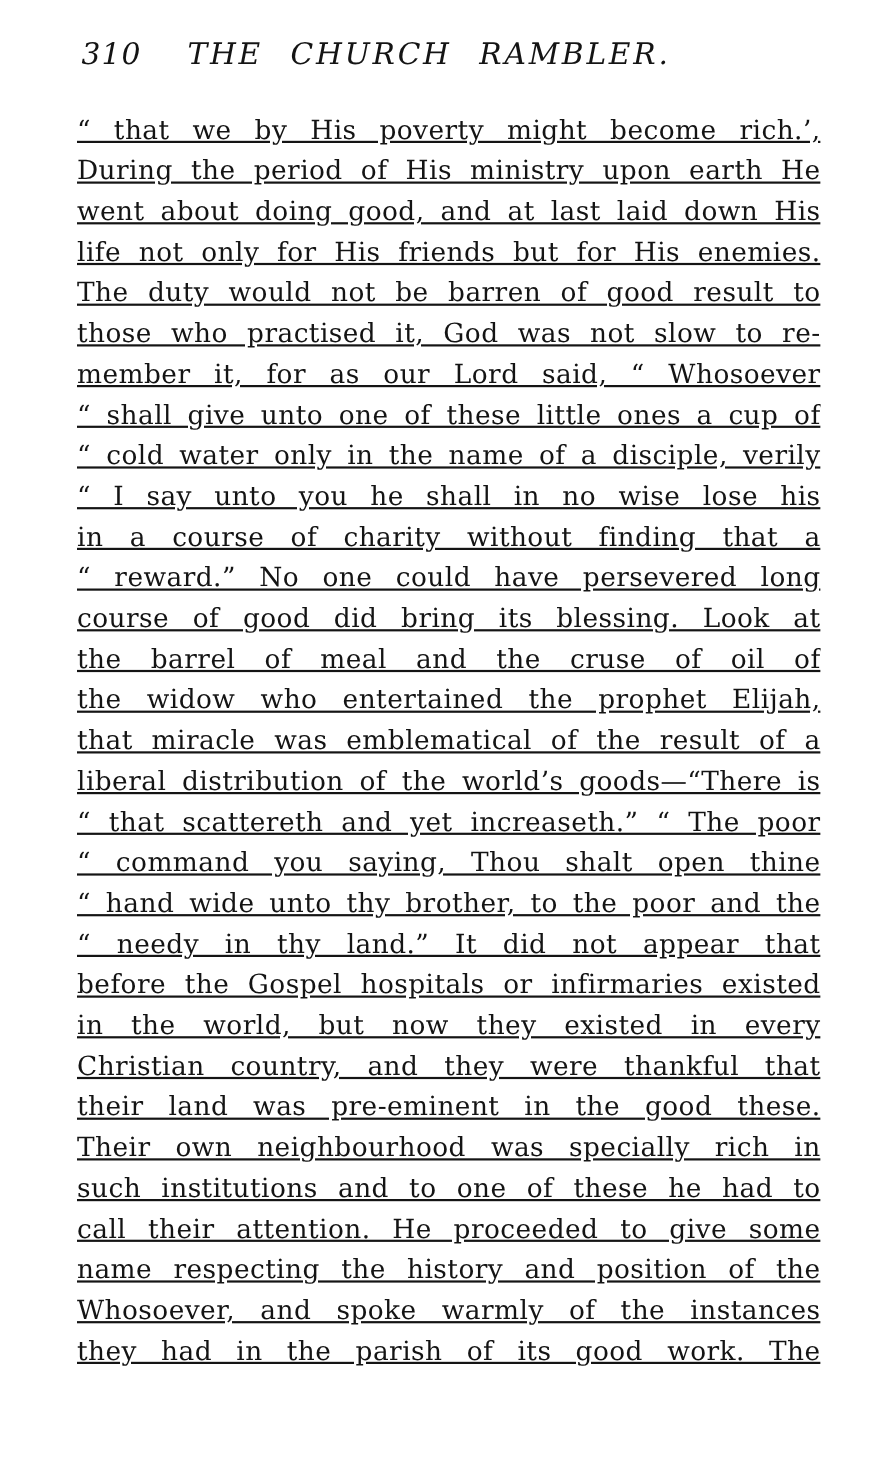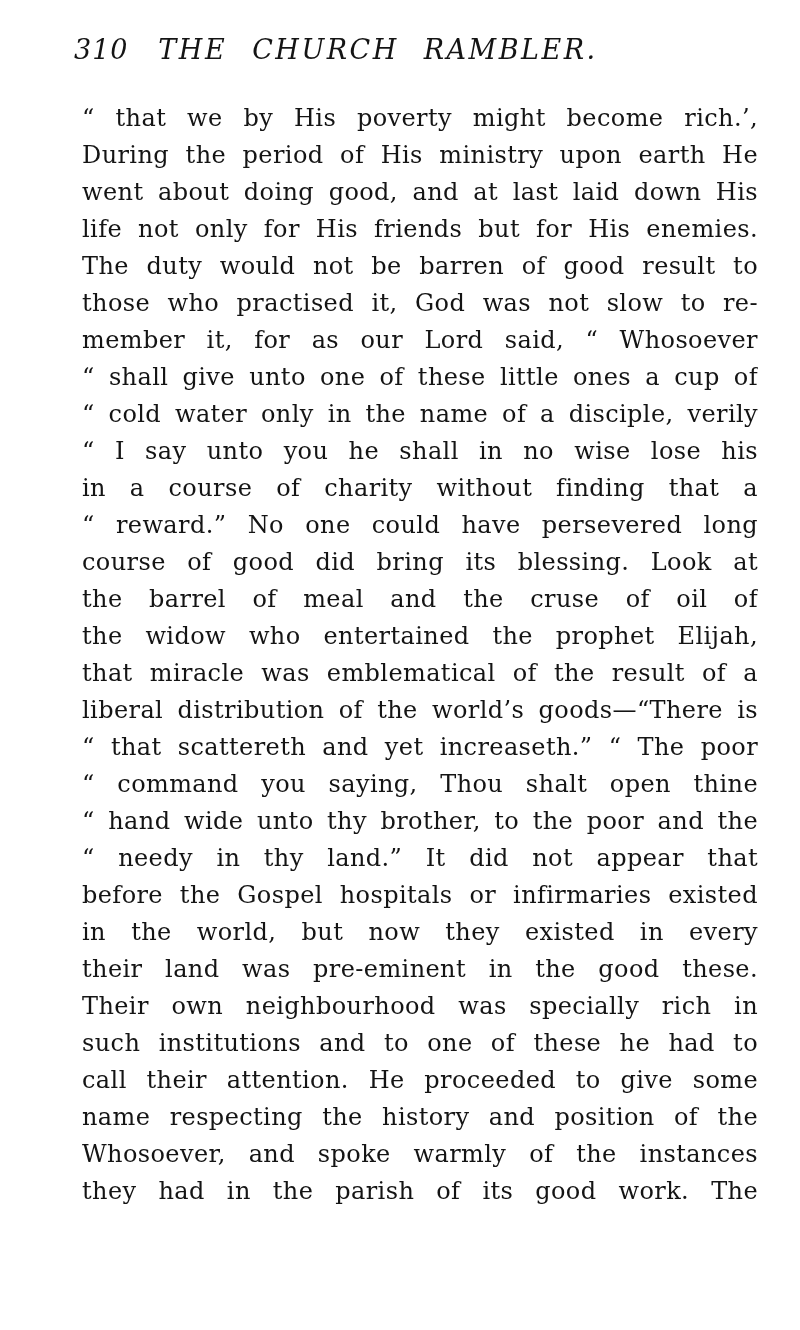--- a/index.html
+++ b/index.html
@@ -29,32 +29,33 @@
     white-space: nowrap;
   }
   .page-number {
     position: absolute;
     left: 8px;
     top: 0;
     letter-spacing: 1px;
   }
   .running-title {
     position: absolute;
-    left: 312px;
+    left: 324px;
     top: 0;
     transform: translateX(-50%);
     letter-spacing: 2.5px;
     word-spacing: 14px;
     font-weight: 500;
   }
   .page-body {
     position: absolute;
     top: 100px;
-    left: 82px;
+    left: 70px;
     width: 676px;
+    text-decoration: underline;
   }
   .text-line {
     height: 37px;
     line-height: 37px;
     font-size: 24px;
     letter-spacing: 0.4px;
     text-align: justify;
     text-align-last: justify;
     -moz-text-align-last: justify;
     white-space: normal;
@@ -88,20 +89,21 @@
       <div class="text-line">the barrel of meal and the cruse of oil of</div>
       <div class="text-line">the widow who entertained the prophet Elijah,</div>
       <div class="text-line">that miracle was emblematical of the result of a</div>
       <div class="text-line">liberal distribution of the world’s goods—“There is</div>
       <div class="text-line">“ that scattereth and yet increaseth.” “ The poor</div>
       <div class="text-line">“ command you saying, Thou shalt open thine</div>
       <div class="text-line">“ hand wide unto thy brother, to the poor and the</div>
       <div class="text-line">“ needy in thy land.” It did not appear that</div>
       <div class="text-line">before the Gospel hospitals or infirmaries existed</div>
       <div class="text-line">in the world, but now they existed in every</div>
+      <div class="text-line">Christian country, and they were thankful that</div>
       <div class="text-line">their land was pre-eminent in the good these.</div>
       <div class="text-line">Their own neighbourhood was specially rich in</div>
       <div class="text-line">such institutions and to one of these he had to</div>
       <div class="text-line">call their attention. He proceeded to give some</div>
       <div class="text-line">name respecting the history and position of the</div>
       <div class="text-line">Whosoever, and spoke warmly of the instances</div>
       <div class="text-line">they had in the parish of its good work. The</div>
     </div>
 
 </div>

